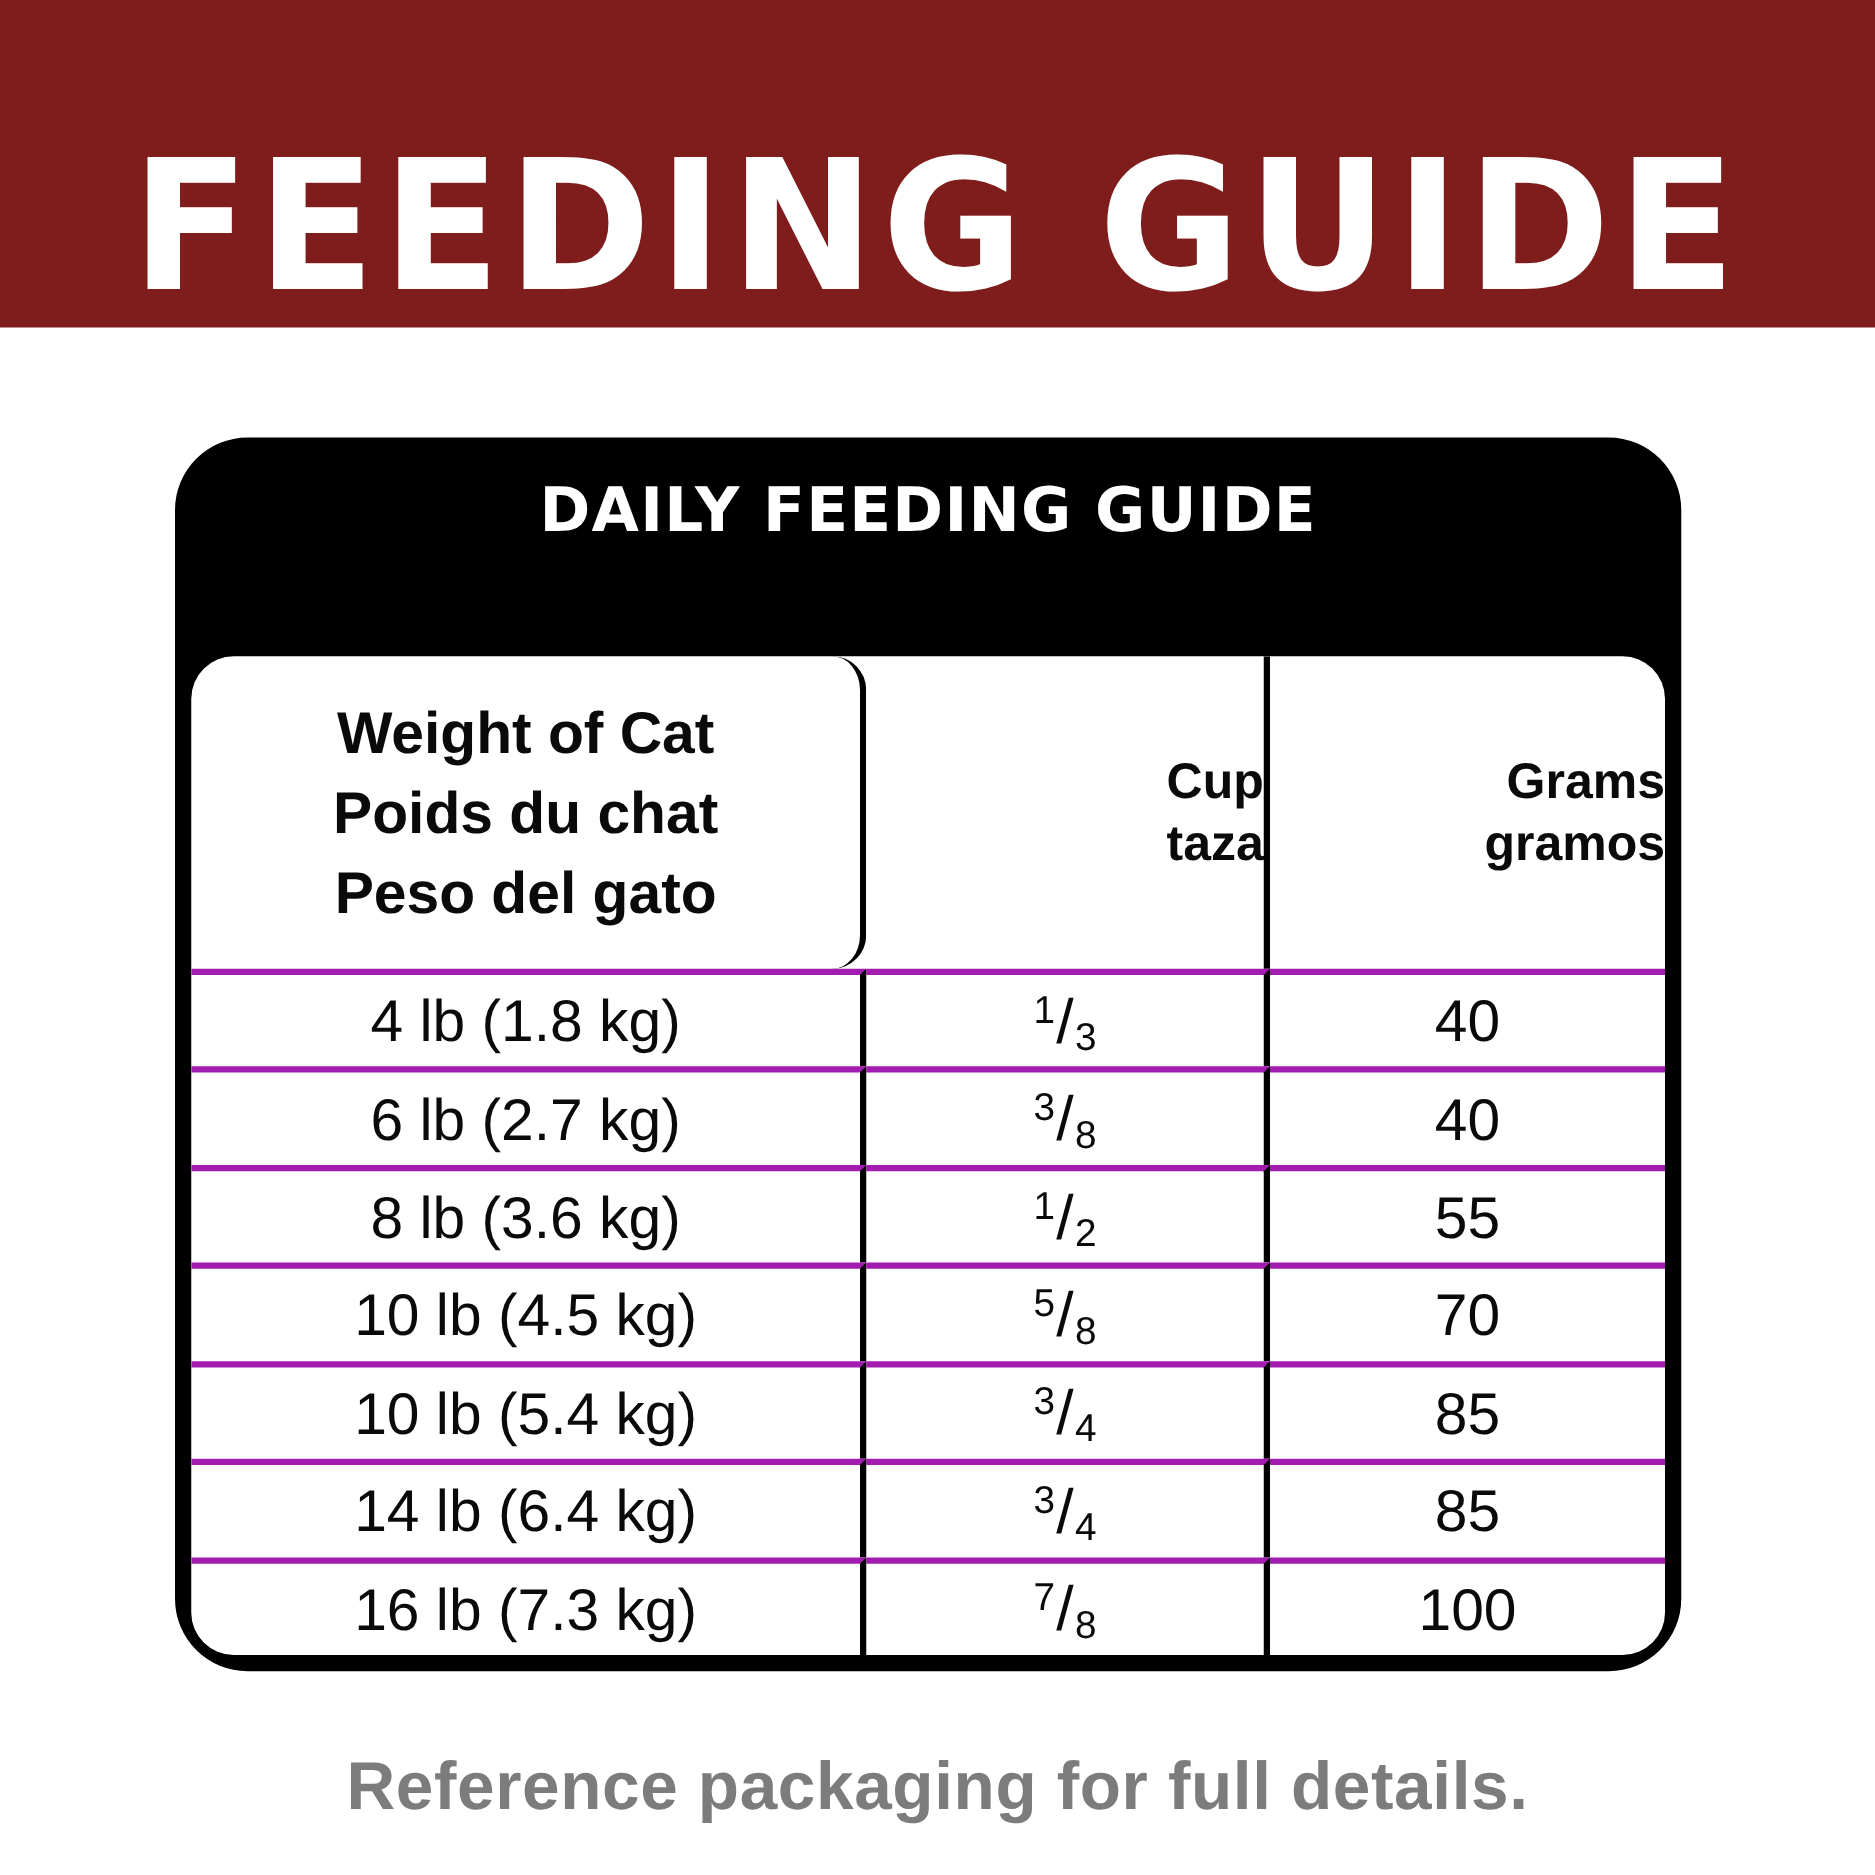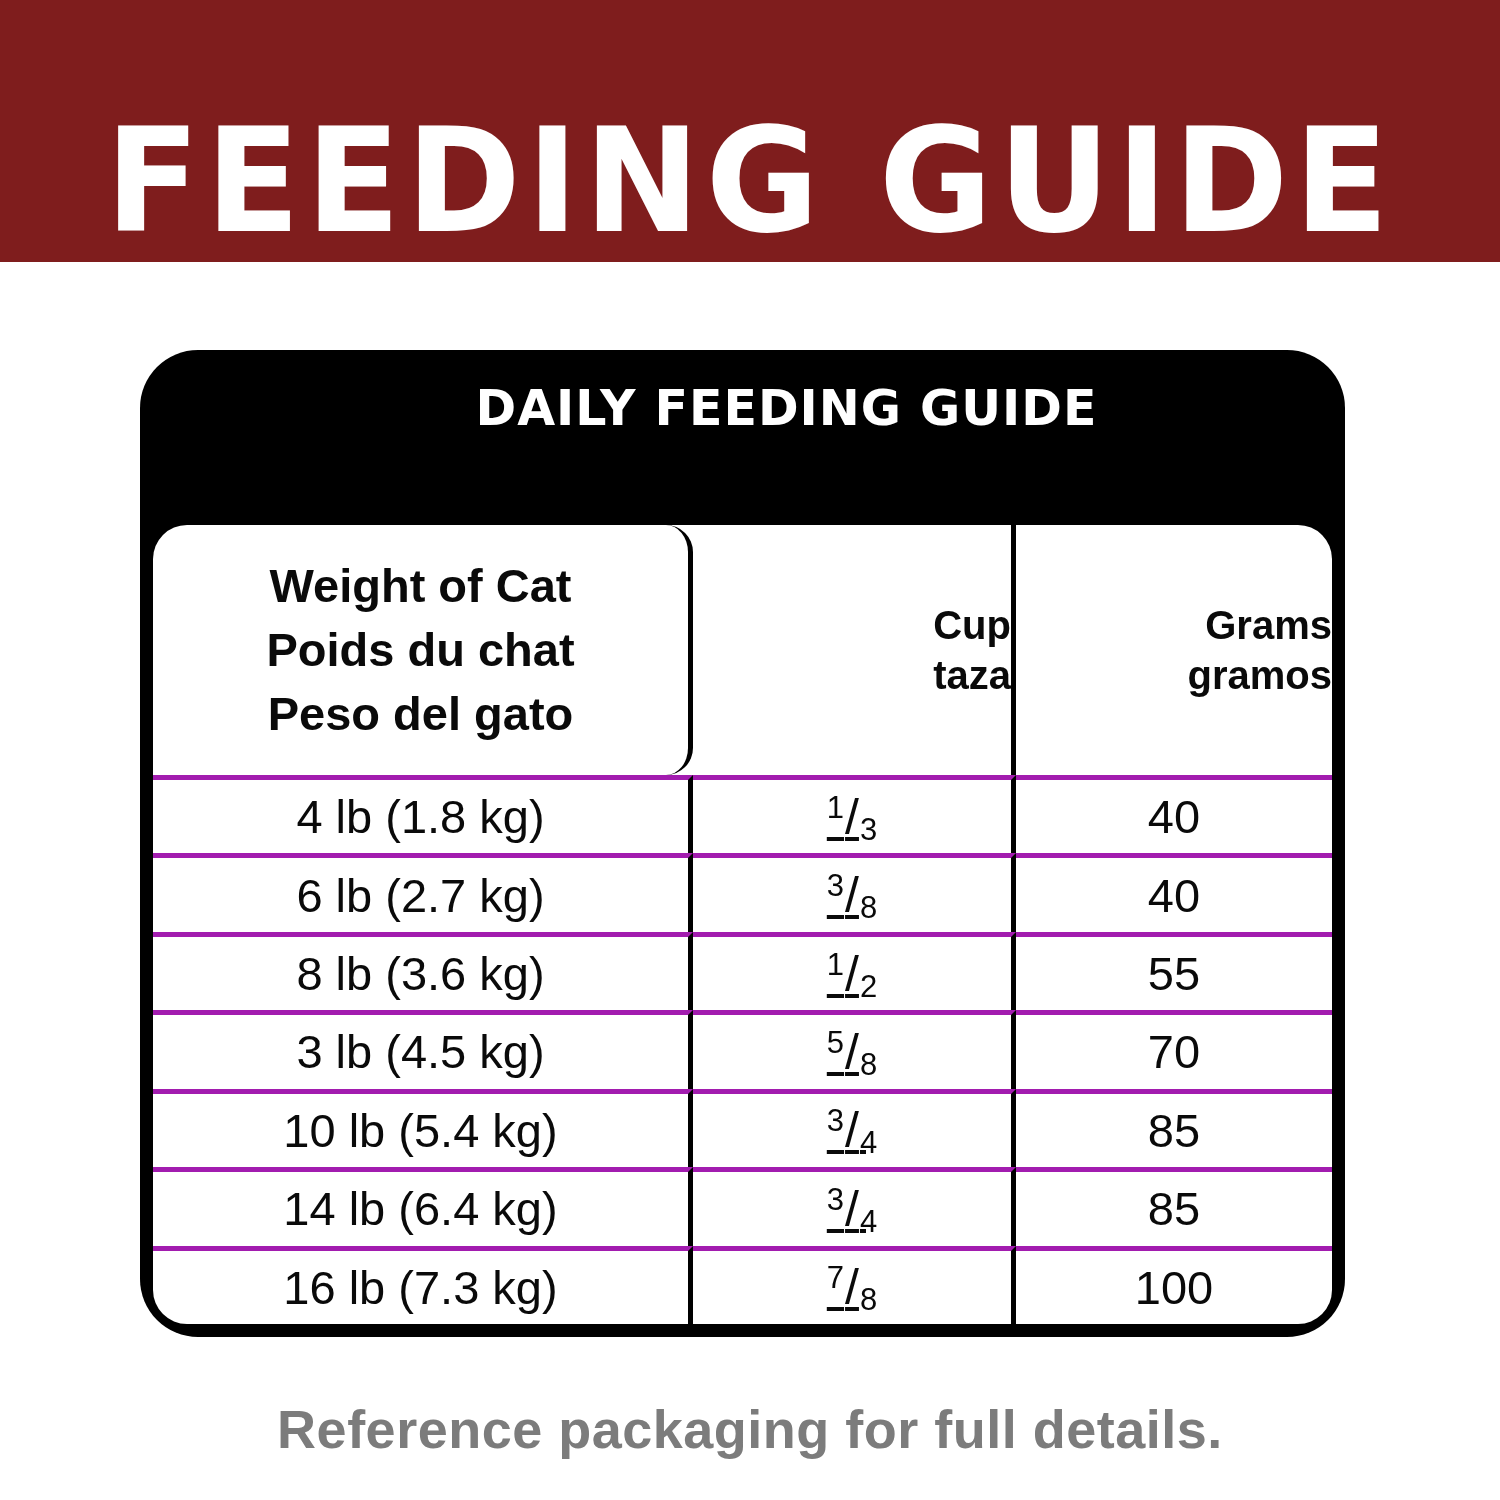--- a/index.html
+++ b/index.html
@@ -53,21 +53,20 @@
     left: 0; top: 28px;
     width: 100%;
     text-align: center;
     color: #ffffff;
     font-family: "DejaVu Sans", sans-serif;
     font-weight: bold;
     line-height: 62px;
     font-size: 49px;
     letter-spacing: 1px;
     white-space: nowrap;
-    padding-left: 44px;
   }
 
   
   .feeding-table {
     position: absolute;
     left: 13px;
     top: 175px;
     width: 1179px;
     height: 799px;
     background: #ffffff;
@@ -99,21 +98,21 @@
   .head-small {
     font-weight: bold;
     font-size: 40px;
     line-height: 50px;
     flex-direction: column;
     align-items: flex-end;
   }
   .cell.data { font-size: 47px; }
 
   
-  .frac { white-space: nowrap; text-decoration: underline; }
+  .frac { white-space: nowrap; }
   .frac .num {
     font-size: 31px;
     position: relative;
     top: -16px;
   }
   .frac .slash {
     font-size: 50px;
     margin: 0 1px;
   }
   .frac .den {
@@ -185,21 +184,21 @@
 
       <div class="row-group">
         <div class="cell col1 data">8 lb (3.6 kg)</div>
         <div class="cell col2 data">
           <span class="frac"><span class="num">1</span><span class="slash">/</span><span class="den">2</span></span>
         </div>
         <div class="cell col3 data">55</div>
       </div>
 
       <div class="row-group">
-        <div class="cell col1 data">3 lb (4.5 kg)</div>
+        <div class="cell col1 data">10 lb (4.5 kg)</div>
         <div class="cell col2 data">
           <span class="frac"><span class="num">5</span><span class="slash">/</span><span class="den">8</span></span>
         </div>
         <div class="cell col3 data">70</div>
       </div>
 
       <div class="row-group">
         <div class="cell col1 data">10 lb (5.4 kg)</div>
         <div class="cell col2 data">
           <span class="frac"><span class="num">3</span><span class="slash">/</span><span class="den">4</span></span>

